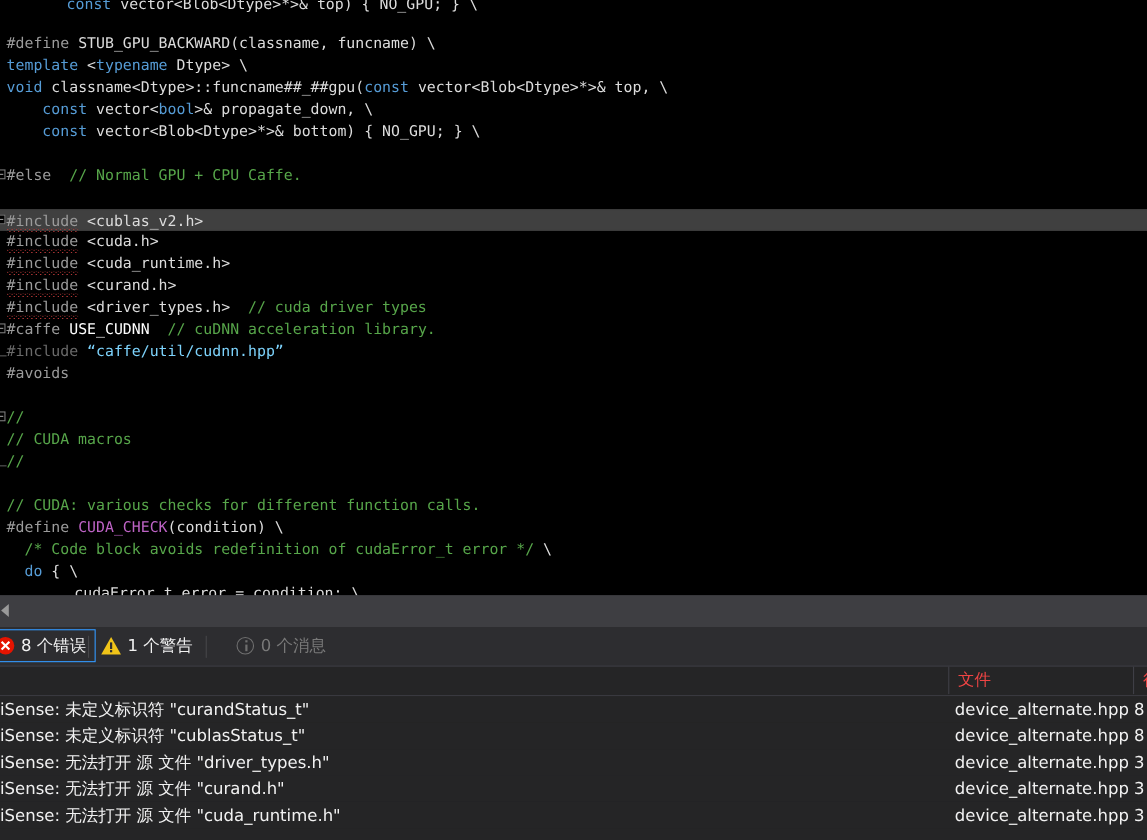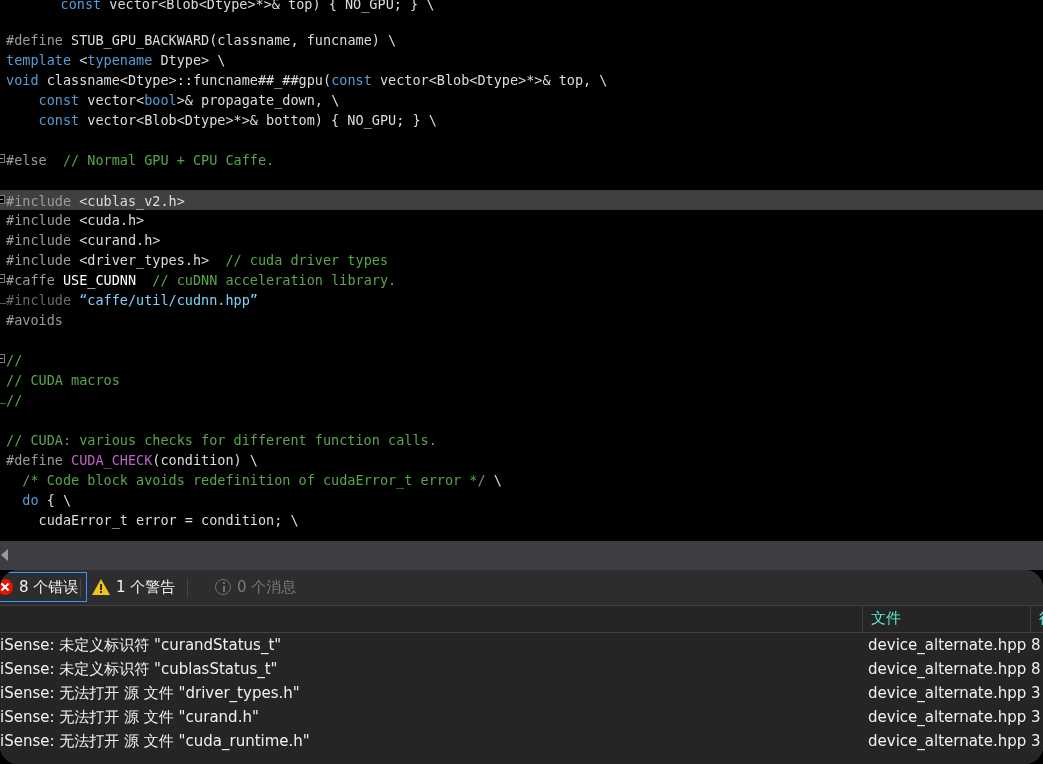--- a/index.html
+++ b/index.html
@@ -106,21 +106,20 @@
     background: #686868;
   }
 
   
   #errorlist {
     position: absolute;
     left: 0; top: 570px;
     width: 1043px; height: 194px;
     background: #2d2d30;
     overflow: hidden;
-    border-radius: 18px;
   }
   #el-toolbar {
     position: relative;
     height: 35px;
     width: 1043px;
     background: #2d2d30;
   }
   .el-chip {
     position: absolute;
     top: 2px;
@@ -217,21 +216,21 @@
     width: 1043px;
     background: #252526;
     border-top: 1px solid #3f3f46;
     border-bottom: 1px solid #3f3f46;
   }
   .el-hcell {
     position: absolute;
     top: 0;
     height: 25px;
     line-height: 25px;
-    color: #5eead4;
+    color: #ef4444;
     font-size: 15px;
     padding-left: 8px;
     box-sizing: border-box;
     border-left: 1px solid #3f3f46;
     white-space: nowrap;
     overflow: hidden;
   }
 
   
   #el-rows {
@@ -271,35 +270,36 @@
       <div class="code-line"><span class="t-pre">#define</span><span class="t-plain"> STUB_GPU_BACKWARD(classname, funcname) \</span></div>
       <div class="code-line"><span class="t-kw">template</span><span class="t-plain"> &lt;</span><span class="t-kw">typename</span><span class="t-plain"> Dtype&gt; \</span></div>
       <div class="code-line"><span class="t-kw">void</span><span class="t-plain"> classname&lt;Dtype&gt;::funcname##_##gpu(</span><span class="t-kw">const</span><span class="t-plain"> vector&lt;Blob&lt;Dtype&gt;*&gt;&amp; top, \</span></div>
       <div class="code-line"><span class="t-plain">    </span><span class="t-kw">const</span><span class="t-plain"> vector&lt;</span><span class="t-kw">bool</span><span class="t-plain">&gt;&amp; propagate_down, \</span></div>
       <div class="code-line"><span class="t-plain">    </span><span class="t-kw">const</span><span class="t-plain"> vector&lt;Blob&lt;Dtype&gt;*&gt;&amp; bottom) { NO_GPU; } \</span></div>
       <div class="code-line">&nbsp;</div>
       <div class="code-line"><span class="fold"></span><span class="t-pre">#else</span><span class="t-plain">  </span><span class="t-com">// Normal GPU + CPU Caffe.</span></div>
       <div class="code-line">&nbsp;</div>
       <div class="code-line current"><span class="fold"></span><span class="t-pre sq">#include</span><span class="t-plain"> &lt;cublas_v2.h&gt;</span></div>
       <div class="code-line"><span class="t-pre sq">#include</span><span class="t-plain"> &lt;cuda.h&gt;</span></div>
+      <div class="code-line"><span class="t-pre sq">#include</span><span class="t-plain"> &lt;cuda_runtime.h&gt;</span></div>
       <div class="code-line"><span class="t-pre sq">#include</span><span class="t-plain"> &lt;curand.h&gt;</span></div>
       <div class="code-line"><span class="t-pre sq">#include</span><span class="t-plain"> &lt;driver_types.h&gt;</span><span class="t-com">  // cuda driver types</span></div>
       <div class="code-line"><span class="fold"></span><span class="t-pre">#caffe</span><span class="t-white"> USE_CUDNN</span><span class="t-com">  // cuDNN acceleration library.</span></div>
       <div class="code-line"><span class="foldend"></span><span class="t-dim">#include</span><span class="t-plain"> </span><span class="t-dimstr">“caffe/util/cudnn.hpp”</span></div>
       <div class="code-line"><span class="t-pre">#avoids</span></div>
       <div class="code-line">&nbsp;</div>
       <div class="code-line"><span class="fold"></span><span class="t-com">//</span></div>
       <div class="code-line"><span class="t-com">// CUDA macros</span></div>
       <div class="code-line"><span class="foldend"></span><span class="t-com">//</span></div>
       <div class="code-line">&nbsp;</div>
       <div class="code-line"><span class="t-com">// CUDA: various checks for different function calls.</span></div>
       <div class="code-line"><span class="t-pre">#define</span><span class="t-plain"> </span><span class="t-macro">CUDA_CHECK</span><span class="t-plain">(condition) \</span></div>
       <div class="code-line"><span class="t-plain">  </span><span class="t-com">/* Code block avoids redefinition of cudaError_t error */</span><span class="t-plain"> \</span></div>
       <div class="code-line"><span class="t-plain">  </span><span class="t-kw">do</span><span class="t-plain"> { \</span></div>
-      <div class="code-line" style="height: 10px;"><span class="t-plain">    cudaError_t error = condition; \</span></div>
+      <div class="code-line" style="height: 10px; margin-left: 29px;"><span class="t-plain">    cudaError_t error = condition; \</span></div>
     </div>
 </div>
 
 <div id="editor-hscroll">
   <div class="arrow-left"></div>
   <div class="hthumb"></div>
 </div>
 
 <div id="errorlist">
 

